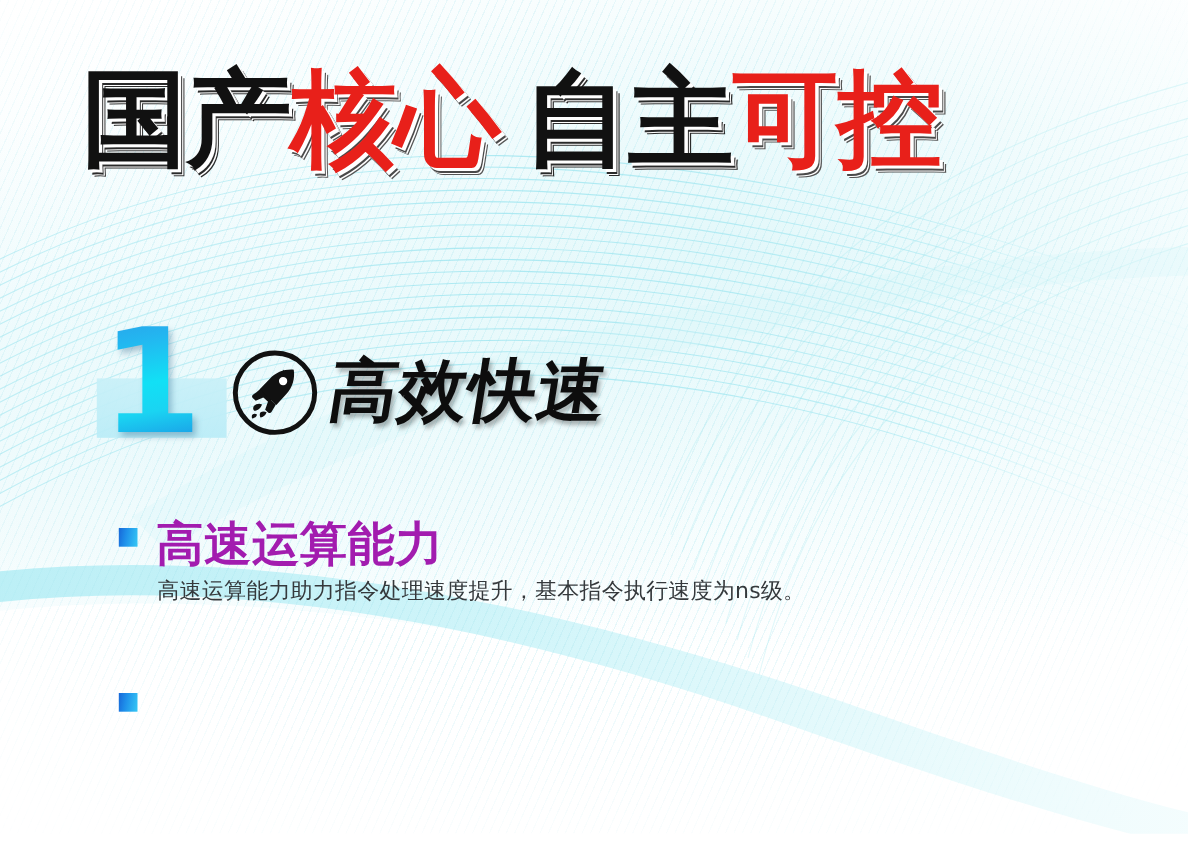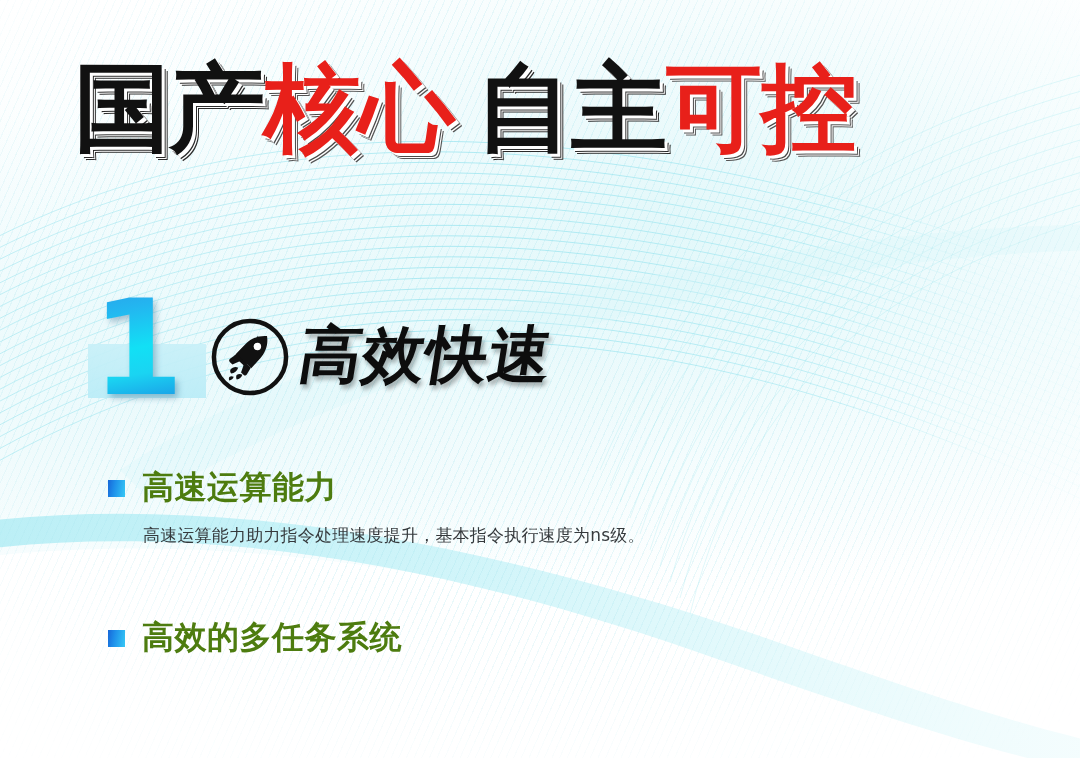--- a/index.html
+++ b/index.html
@@ -125,33 +125,33 @@
   .bullet-square {
     position:absolute;
     left:108px; top:14px;
     width:17px; height:17px;
     background:linear-gradient(100deg,#1767d8 0%, #1e8fea 38%, #36c8f5 100%);
   }
 
   .bullet-title {
     position:absolute;
     left:142px; top:0;
-    font-size:32px;
+    font-size:43px;
     font-weight:800;
-    color:#4d7c0f;
+    color:#a21caf;
     letter-spacing:.5px;
     white-space:nowrap;
     font-family:Liberation Sans, sans-serif;
   }
 
   .bullet-desc {
     position:absolute;
     left:143px;
     top:58px;
-    font-size:17px;
+    font-size:20px;
     font-weight:400;
     color:#35393c;
     letter-spacing:.2px;
     white-space:nowrap;
     font-family:"DejaVu Sans","Liberation Sans",sans-serif;
   }
 </style>
 </head>
 <body>
 
@@ -263,17 +263,16 @@
     <div class="bullet-row">
       <div class="bullet-square"></div>
       <div class="bullet-title">高速运算能力</div>
     </div>
     <div class="bullet-desc">高速运算能力助力指令处理速度提升，基本指令执行速度为ns级。</div>
   </div>
 
   <div class="bullet-block b2">
     <div class="bullet-row">
       <div class="bullet-square"></div>
-      <div class="bullet-title">高效的多任务系统</div>
     </div>
   </div>
 
 </div>
 
 </body></html>

